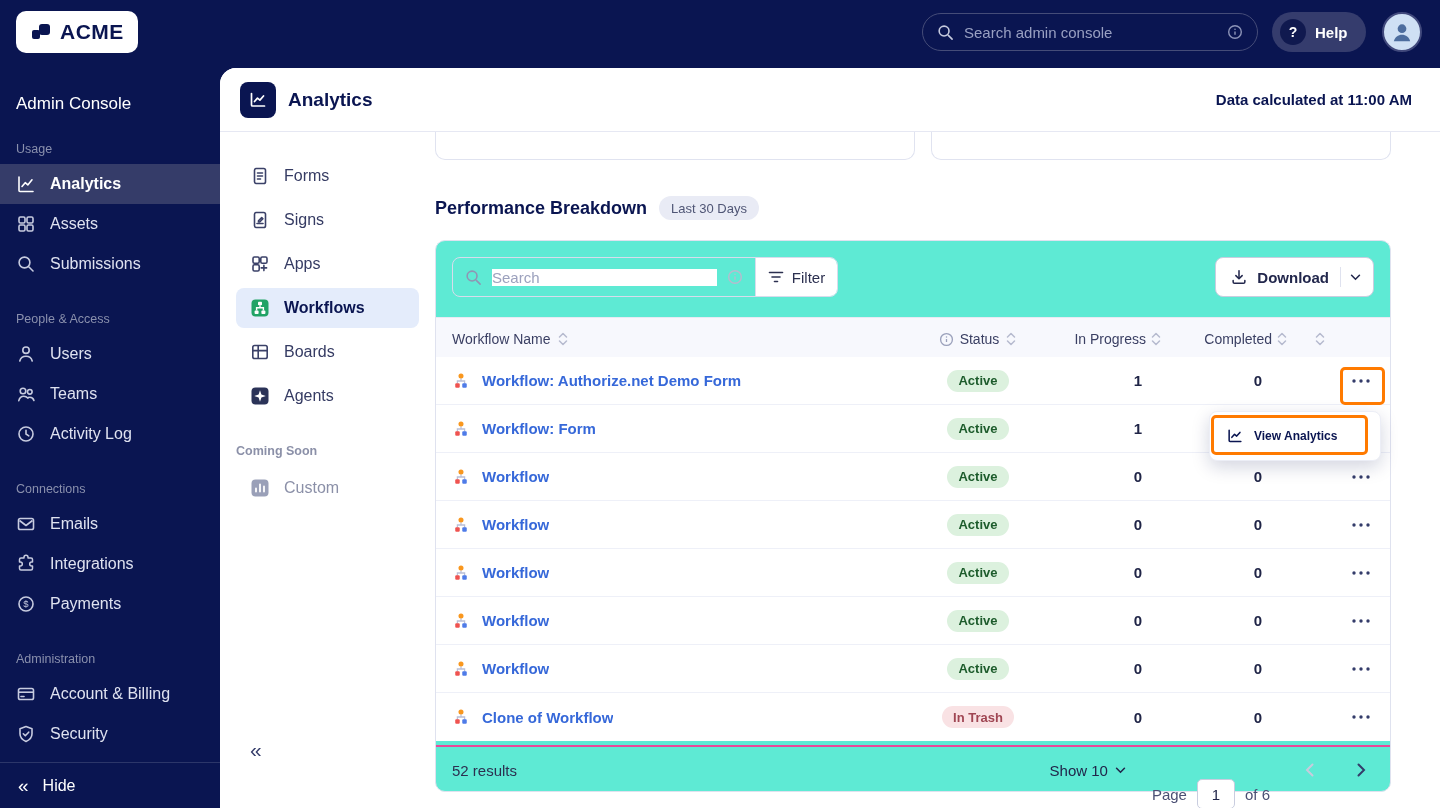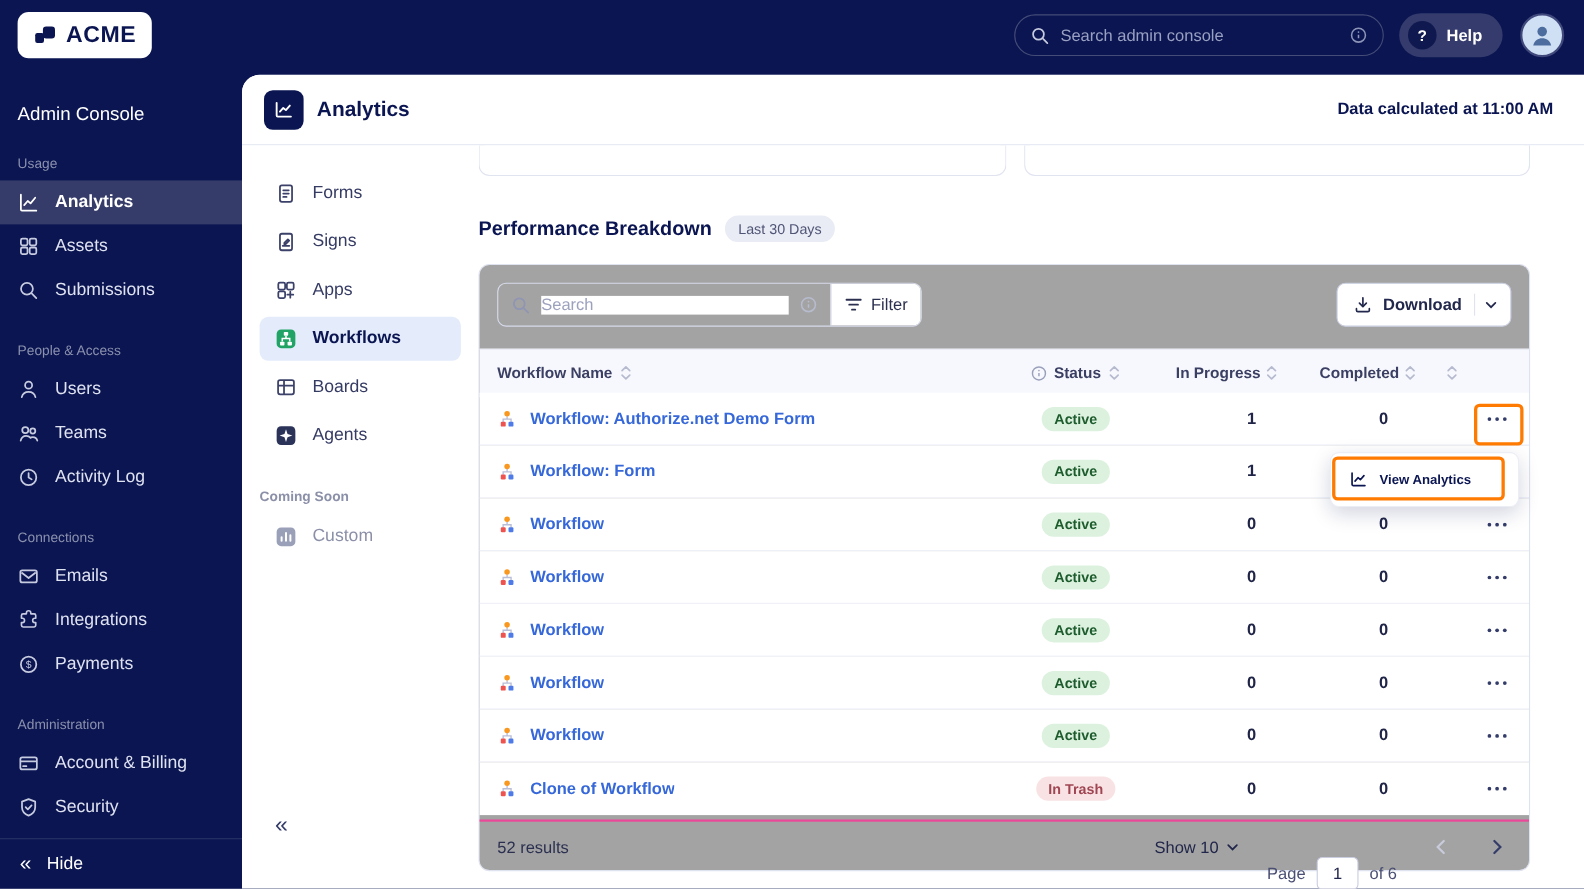--- a/index.html
+++ b/index.html
@@ -74,37 +74,37 @@
     border-radius:0 0 10px 10px; background:#fff;}
 
   
   .sec-title-row{position:absolute; left:215px; top:126px; height:28px; display:flex; align-items:center; gap:12px;}
   .sec-title{font-size:18px; font-weight:700; color:var(--navy);}
   .pill{height:24px; padding:0 12px; border-radius:12px; background:#e9ebf5; color:#4f5575;
     font-size:13px; display:flex; align-items:center;}
 
   
   .table-card{position:absolute; left:215px; top:172px; width:956px; height:552px;
-    border:1px solid #dfe2ef; border-radius:10px; background:#a3a3a3;}
+    border:1px solid #dfe2ef; border-radius:10px; background:#5eead4;}
   .toolbar{position:absolute; left:16px; right:16px; top:16px; height:40px;}
   .searchfilter{position:absolute; left:0; top:0; width:386px; height:40px;
     border:1px solid #d8dcec; border-radius:8px; display:flex; overflow:hidden;}
   .sf-search{width:302px; display:flex; align-items:center; gap:10px; padding:0 12px; color:#8f95b3;}
   .sf-search input{flex:1; min-width:0; border:none; outline:none; font-size:15px; font-family:inherit; color:#2c3050;}
   .sf-search input::placeholder{color:#9ca1bd;}
   .sf-filter{flex:1; border-left:1px solid #d8dcec; display:flex; align-items:center;
     justify-content:center; gap:8px; font-size:15px; color:#2c3050; cursor:pointer; background:#fff;}
   .download-btn{position:absolute; right:0; top:0; height:40px; border:1px solid #c9cddf;
     border-radius:8px; background:#fff; display:flex; align-items:center; gap:9px;
     padding:0 12px 0 14px; font-size:15px; font-weight:600; color:#22274c; font-family:inherit; cursor:pointer;}
   .dl-div{width:1px; height:20px; background:#dfe2ef; margin-left:2px;}
 
   .thead{position:absolute; left:0; right:0; top:76px; height:44px; background:#f7f8fd;
     border-top:1px solid #e8eaf4; border-bottom:1px solid #e8eaf4; display:flex; align-items:center;
-    font-size:14px; font-weight:700; color:#3a3f63;}
+    font-size:14px; font-weight:400; color:#3a3f63;}
   .rows{position:absolute; left:0; right:0; top:116px;}
   .trow{display:flex; align-items:center; height:48px; border-bottom:1px solid #eef0f8; background:#fff;}
   .trow:last-child{border-bottom:none;}
   .cell{display:flex; align-items:center;}
   .c-name{flex:1; gap:12px; padding-left:16px; min-width:0;}
   .c-status{width:160px; justify-content:center;}
   .c-prog{width:120px; justify-content:flex-end; padding-right:36px;}
   .c-comp{width:128px; justify-content:flex-end; padding-right:44px;}
   .c-act{width:84px; justify-content:flex-end; padding-right:14px;}
   .h-name{flex:1; gap:6px; padding-left:16px; display:flex; align-items:center;}

